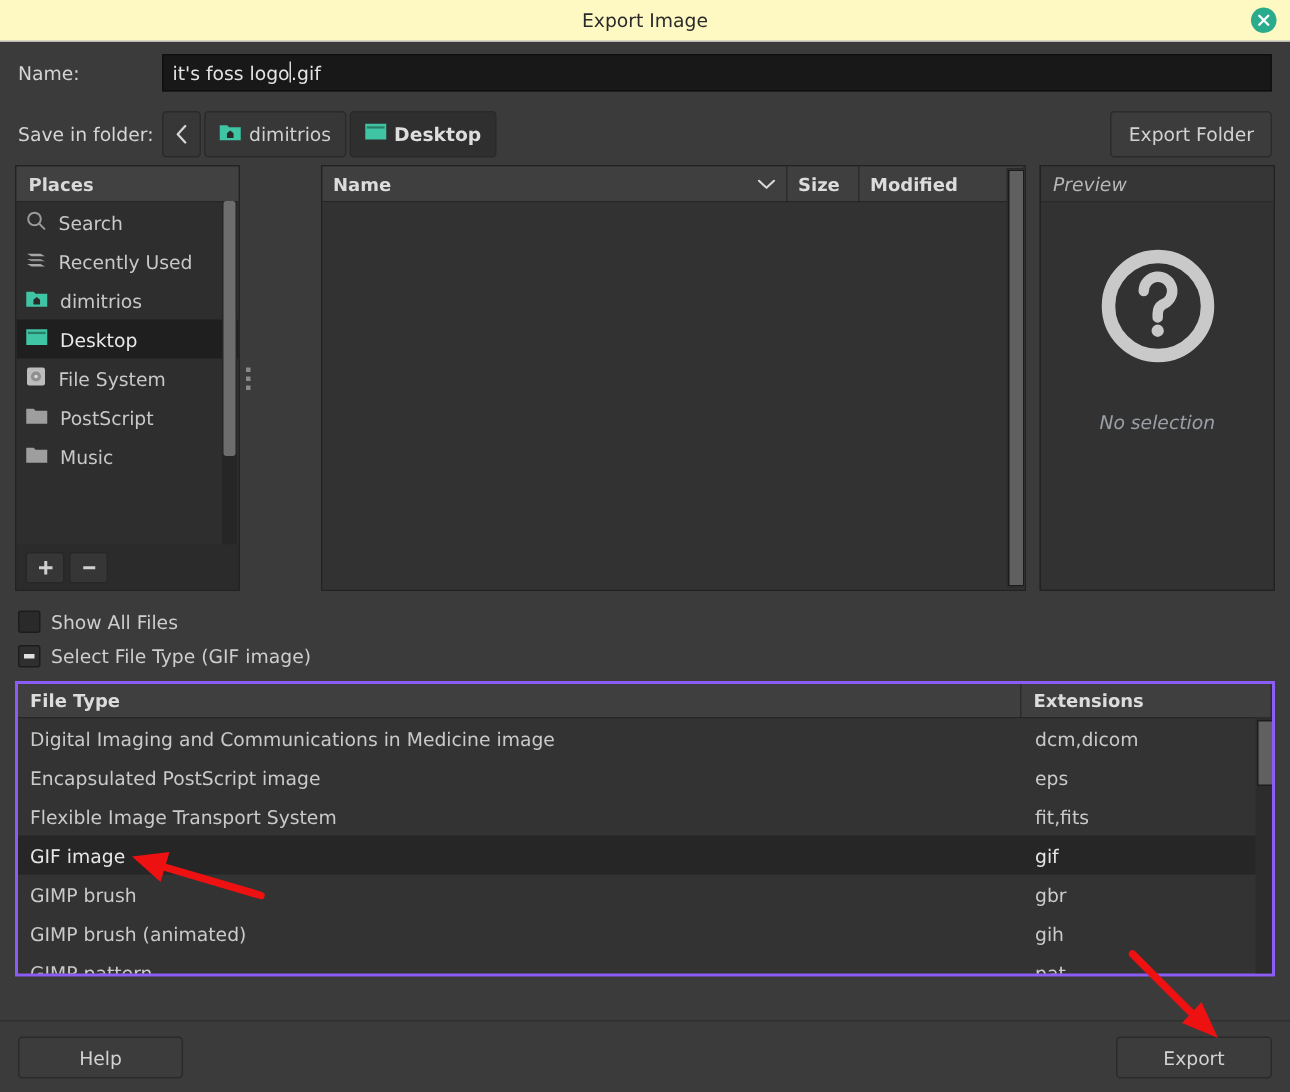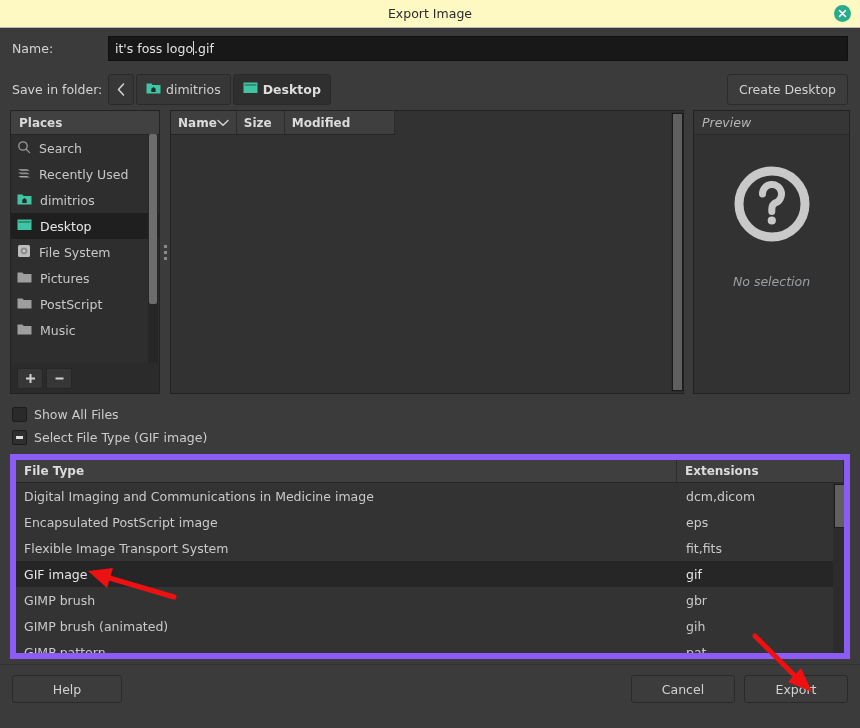--- a/index.html
+++ b/index.html
@@ -70,21 +70,21 @@
   .pfoot{height:30px;background:#2b2b2b;display:flex;align-items:center;gap:3px;padding:0 6px;}
   .sqbtn{width:24px;height:19px;background:#363636;border:1px solid #272727;border-radius:2px;
         display:flex;align-items:center;justify-content:center;}
   .pscroll{position:absolute;right:1px;top:23px;width:10px;bottom:30px;background:#262626;}
   .pscroll .thumb{position:absolute;left:1px;top:0;width:8px;height:170px;background:#6d6d6d;border-radius:2px;}
 
   .splitter{width:10px;display:flex;align-items:center;justify-content:center;}
   .splitter .dots{display:flex;flex-direction:column;gap:3px;}
   .splitter .dots i{width:3px;height:3px;background:#8a8a8a;display:block;}
 
-  .filepane{flex:1;background:#323232;border:1px solid #222;position:relative;display:flex;flex-direction:row;}
+  .filepane{flex:1;background:#323232;border:1px solid #222;position:relative;display:flex;flex-direction:column;margin-left:44px;}
   .cols{display:flex;height:23px;background:#3f3f3f;border-bottom:1px solid #262626;}
   .col{display:flex;align-items:center;font-weight:bold;font-size:12px;color:#dcdcdc;
        border-right:1px solid #2c2c2c;padding:0 7px;position:relative;}
   .col.name{flex:1;justify-content:space-between;}
   .col.size{width:33px;}
   .col.modified{width:95px;}
   .filelist{flex:1;background:#323232;}
   .fscroll{position:absolute;right:1px;top:1px;width:11px;bottom:1px;background:#2b2b2b;}
   .fscroll .thumb{position:absolute;left:1px;top:1px;width:9px;bottom:1px;background:#5f5f5f;border:1px solid #1b1b1b;}
 
@@ -95,35 +95,35 @@
   .noselect{margin-top:26px;font-style:italic;font-size:12.5px;color:#9aa0a6;}
 
   
   .checks{padding:9px 12px 0 12px;}
   .crow{display:flex;align-items:center;gap:7px;height:23px;font-size:12.5px;color:#cdcdcd;}
   .cbox{width:13px;height:13px;background:#2a2a2a;border:1px solid #1c1c1c;border-radius:2px;}
   .cbox.mixed{background:#2f2f2f;display:flex;align-items:center;justify-content:center;}
   .cbox.mixed i{width:7px;height:3px;background:#e0e0e0;display:block;}
 
   
-  .ftwrap{margin:5px 10px 0 10px;border:6px solid #8b5cf6;background:#333;position:relative;height:193px;overflow:hidden;}
+  .ftwrap{margin:5px 10px 0 10px;border:2px solid #8b5cf6;background:#333;position:relative;height:193px;overflow:hidden;}
   .fthdr{display:flex;height:22px;background:#3f3f3f;border-bottom:1px solid #272727;}
   .fthdr .h{font-weight:bold;font-size:12px;color:#dcdcdc;display:flex;align-items:center;padding:0 8px;
             border-right:1px solid #2c2c2c;}
   .fthdr .h.type{flex:1;}
   .fthdr .h.ext{width:150px;}
   .ftrow{display:flex;height:26px;align-items:center;font-size:12.5px;color:#cacaca;}
   .ftrow.sel{background:#262626;color:#e6e6e6;}
   .ftrow .t{flex:1;padding:0 8px;}
   .ftrow .e{width:150px;padding:0 8px;}
   .ftscroll{position:absolute;right:0;top:22px;width:11px;bottom:0;background:#2c2c2c;}
   .ftscroll .thumb{position:absolute;left:1px;top:2px;width:9px;height:42px;background:#606060;border:1px solid #1d1d1d;}
 
   
-  .footer{position:absolute;left:0;right:0;bottom:16px;height:48px;border-top:1px solid #303030;
+  .footer{position:absolute;left:0;right:0;bottom:0;height:48px;border-top:1px solid #303030;
           display:flex;align-items:center;padding:0 12px;}
   .btn{height:26px;min-width:74px;background:#3c3c3c;border:1px solid #2a2a2a;border-radius:3px;
        display:flex;align-items:center;justify-content:center;color:#d2d2d2;font-size:12.5px;padding:0 14px;}
   .btn.help{min-width:80px;}
   .rightbtns{margin-left:auto;display:flex;gap:9px;}
 
   
   .arrows{position:absolute;left:0;top:0;width:860px;height:728px;pointer-events:none;}
 </style>
 </head>
@@ -171,21 +171,21 @@
         <div class="pbtn active">
           <span>
             <svg width="15" height="13" viewBox="0 0 15 13">
                 <rect x="0.5" y="1.5" width="14" height="10.5" fill="#3fc4a4"></rect>
                 <rect x="1.6" y="3.2" width="11.8" height="1.5" fill="#2a7f6a"></rect>
               </svg>
           </span>
           <span>Desktop</span>
         </div>
       </div>
-      <div class="createfolder">Create Desktop</div>
+      <div class="createfolder">Export Folder</div>
     </div>
 
     <div class="panes">
 
       <div class="places">
         <div class="placeshdr">Places</div>
         <div class="placeslist">
 
           <div class="pitem">
             <span>
@@ -232,28 +232,20 @@
             <span>
               <svg width="14" height="14" viewBox="0 0 14 14">
                   <rect x="1" y="1" width="12" height="12" rx="1.5" fill="#bdbdbd"></rect>
                   <circle cx="7" cy="7" r="3.4" fill="#8f8f8f"></circle>
                   <circle cx="7" cy="7" r="1.2" fill="#d8d8d8"></circle>
                 </svg>
             </span>
             <span>File System</span>
           </div>
 
-          <div class="pitem">
-            <span>
-              <svg width="15" height="13" viewBox="0 0 15 13">
-                  <path d="M0.5 2.5 h5 l1.2 1.4 h7.8 v8.6 h-14 z" fill="#9e9e9e"></path>
-                </svg>
-            </span>
-            <span>Pictures</span>
-          </div>
 
           <div class="pitem">
             <span>
               <svg width="15" height="13" viewBox="0 0 15 13">
                   <path d="M0.5 2.5 h5 l1.2 1.4 h7.8 v8.6 h-14 z" fill="#9e9e9e"></path>
                 </svg>
             </span>
             <span>PostScript</span>
           </div>
 
@@ -376,21 +368,20 @@
       </div>
 
       <div class="ftscroll">
         <div class="thumb"></div>
       </div>
     </div>
 
     <div class="footer">
       <div class="btn help">Help</div>
       <div class="rightbtns">
-        <div class="btn">Cancel</div>
         <div class="btn">Export</div>
       </div>
     </div>
 
   </div>
 
   <svg class="arrows">
     <g>
       <path d="M174 597 L106 577" stroke="#ee1111" stroke-width="5" stroke-linecap="round"></path>
       <path d="M88 571 L113 568 L107 588 Z" fill="#ee1111"></path>

